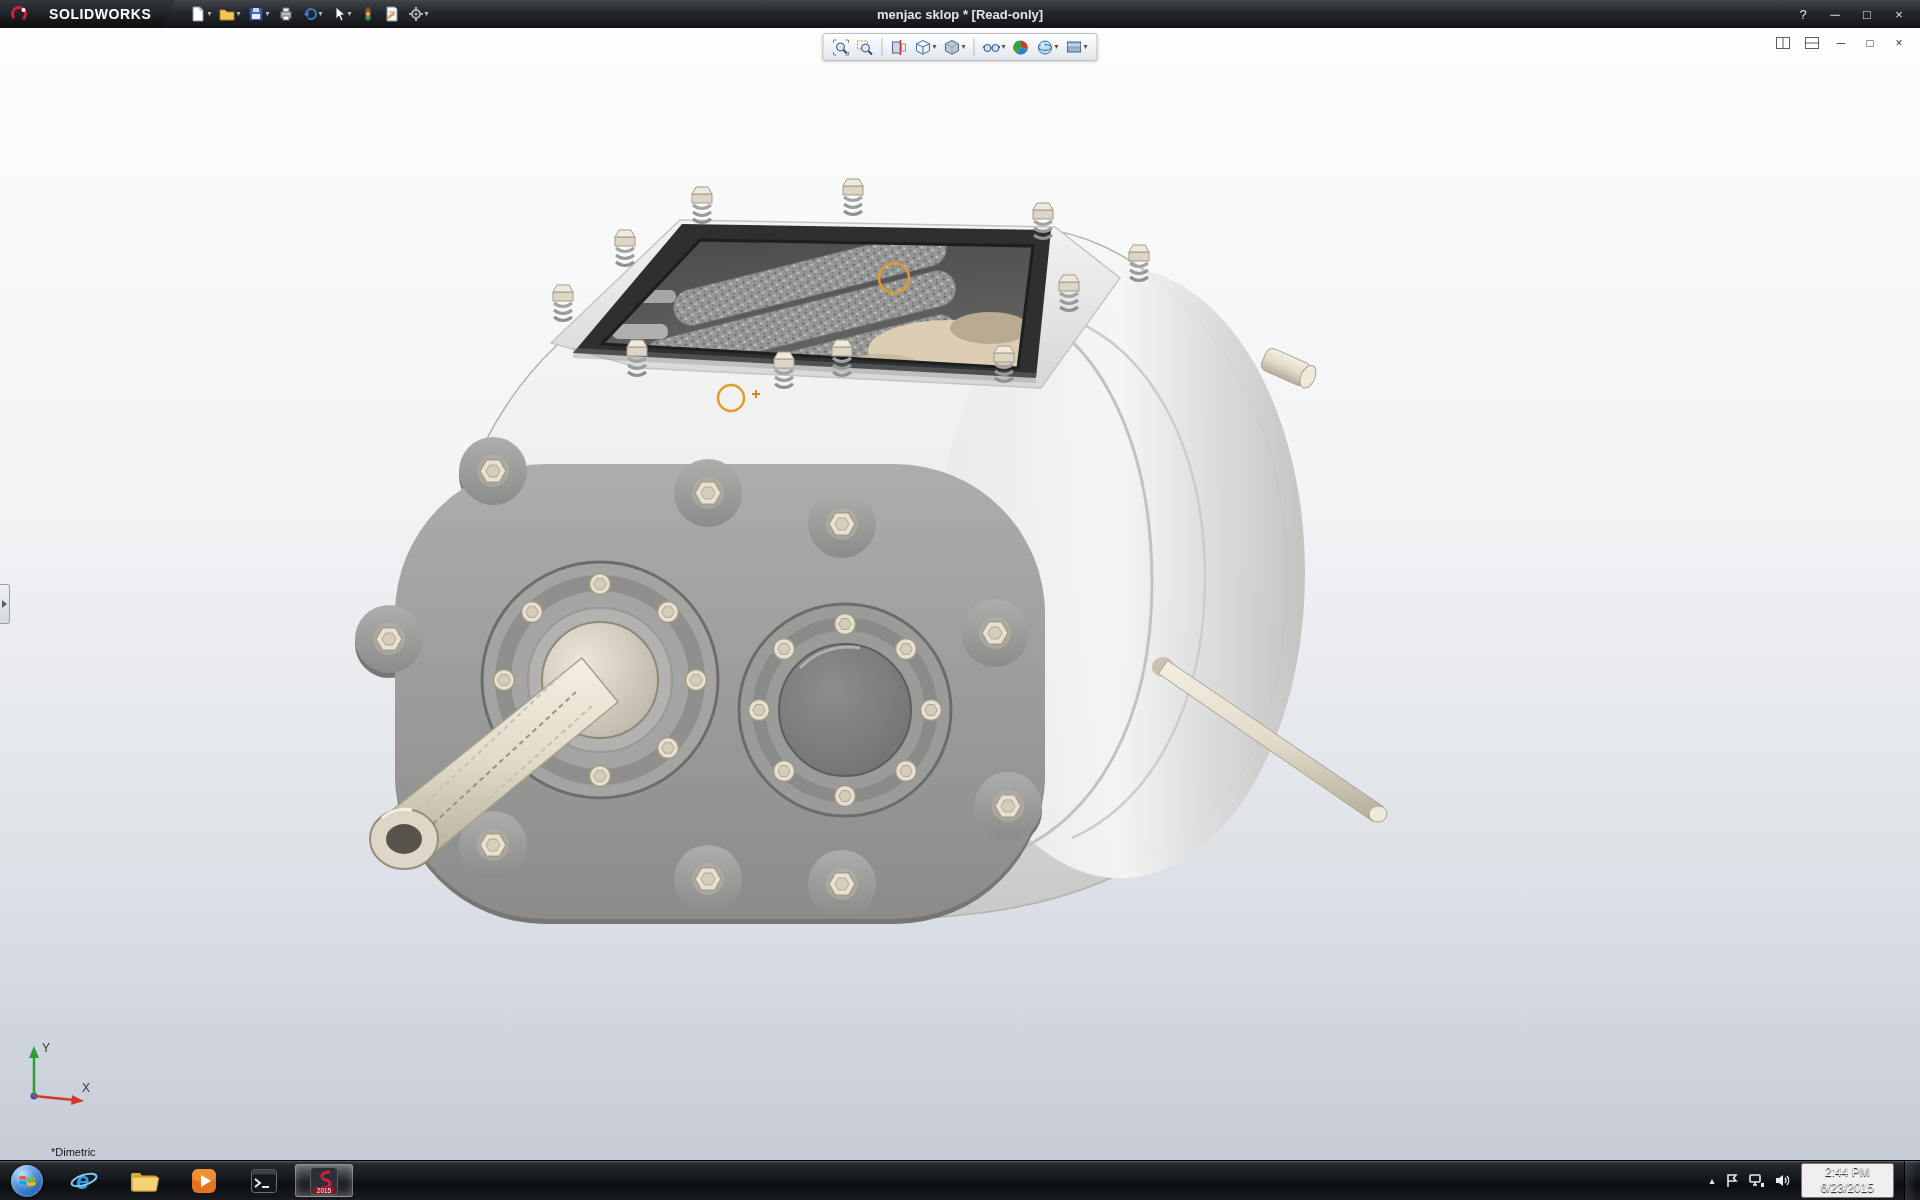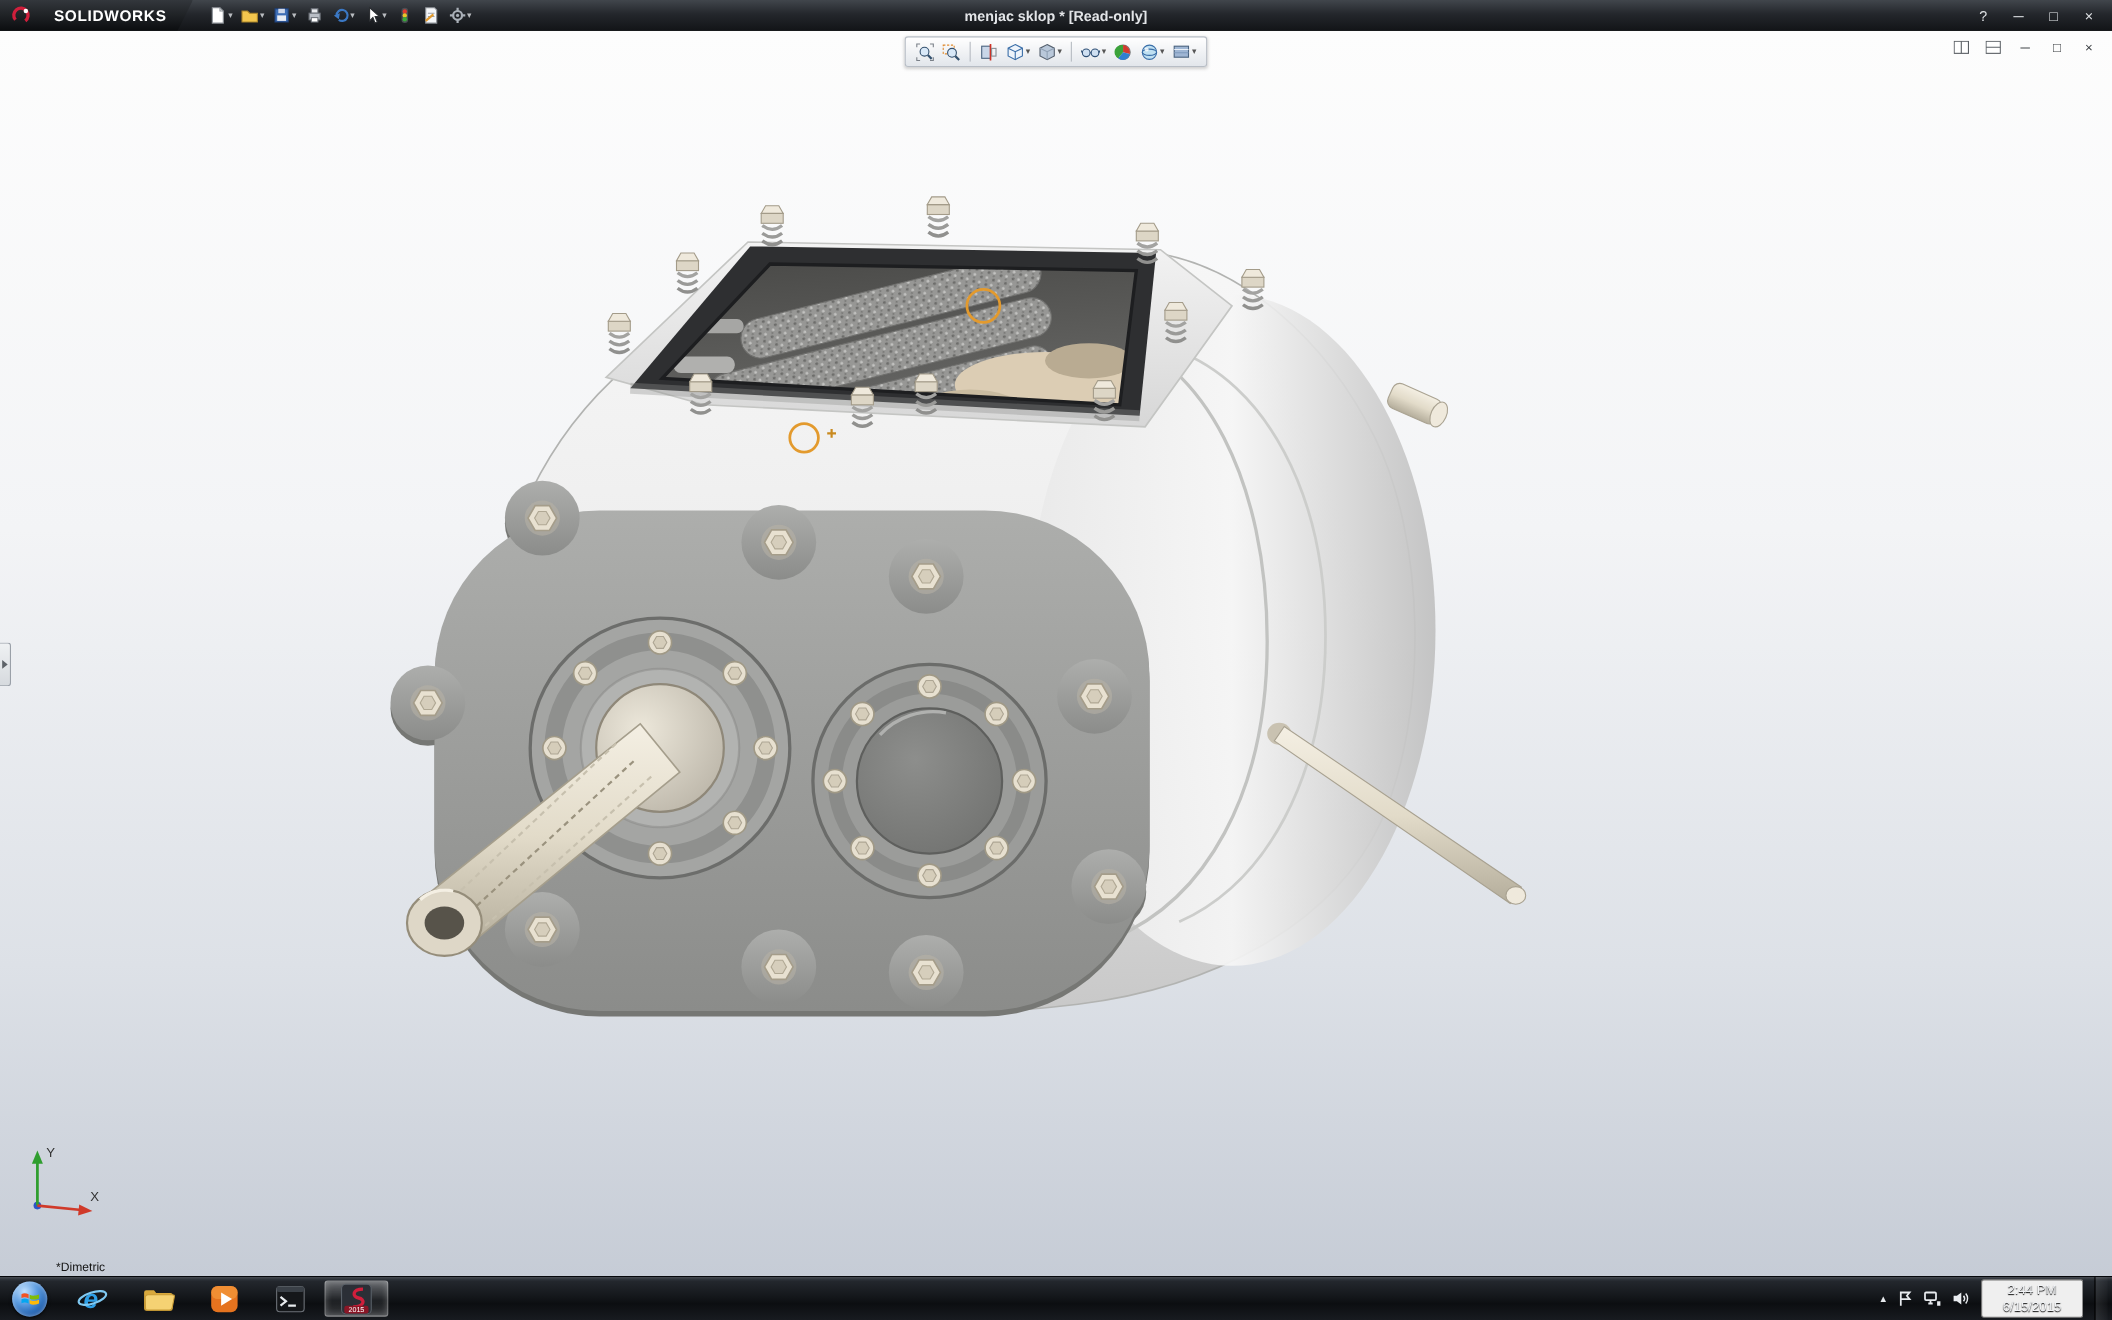--- a/index.html
+++ b/index.html
@@ -529,19 +529,19 @@
         </svg>
       </button>
       <button class="tray-arrow">
         <svg width="16" height="15" viewBox="0 0 16 15">
           <polygon points="1,5 4,5 8,2 8,13 4,10 1,10" fill="#e8ebef"></polygon>
           <path d="M10,5 a4,4 0 0 1 0,5 M12,3 a7,7 0 0 1 0,9" stroke="#e8ebef" fill="none" stroke-width="1.4"></path>
         </svg>
       </button>
       <button class="clock">
         <div>2:44 PM</div>
-        <div>6/15/2015</div>
+        <div>6/23/2015</div>
       </button>
       <div class="showdesk"></div>
     </div>
   </div>
 
 </div>
 
 </body></html>

